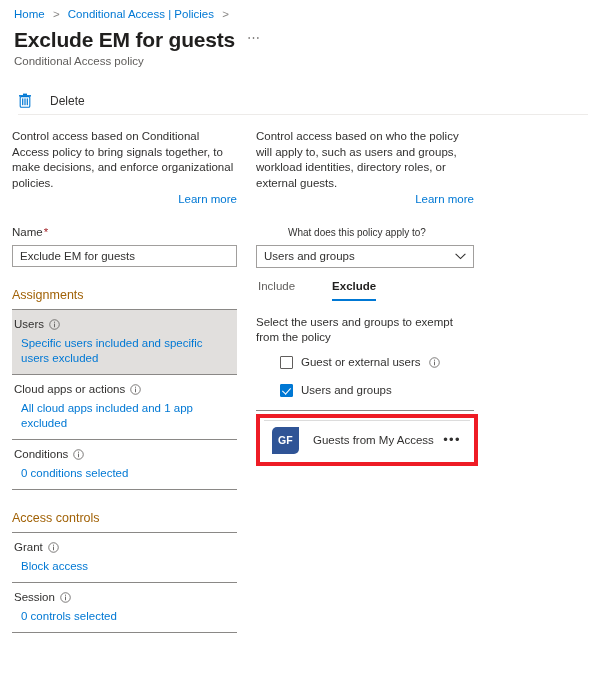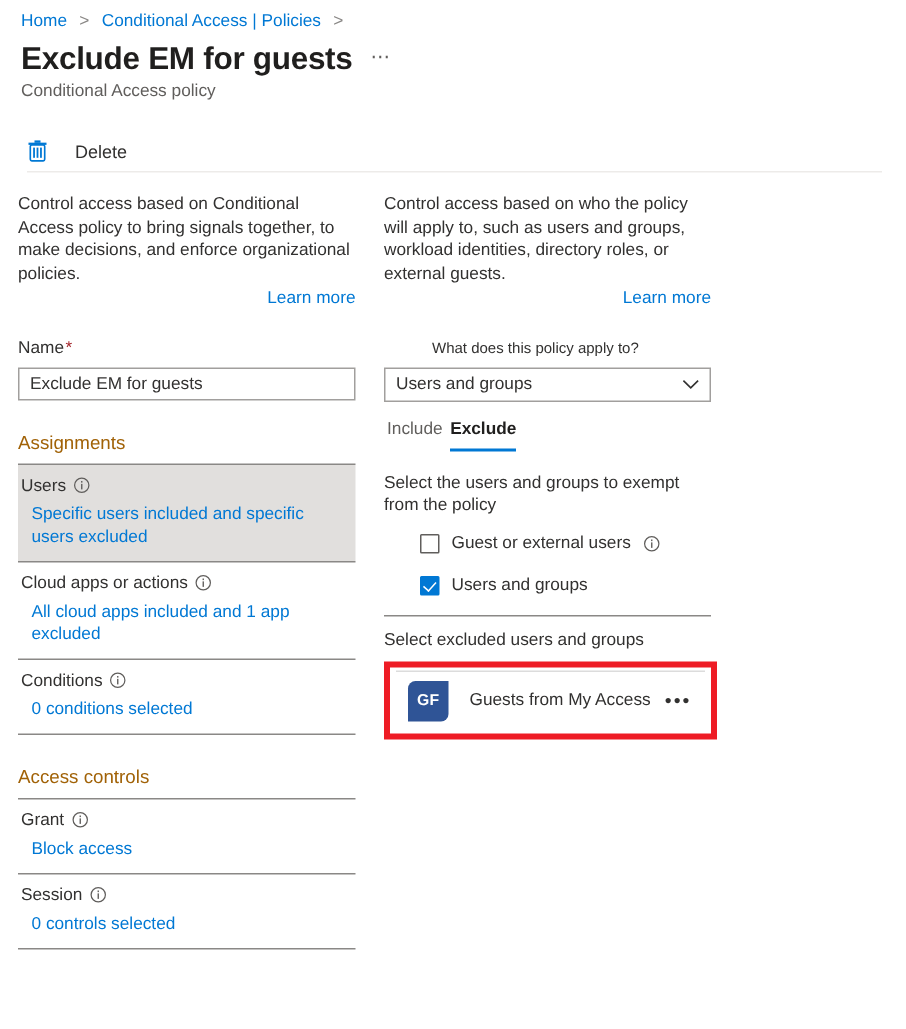--- a/index.html
+++ b/index.html
@@ -206,20 +206,21 @@
     font-size: 11.5px;
     color: #605e5c;
     padding-bottom: 7px;
     cursor: pointer;
     position: relative;
     line-height: 15px;
   }
   .tab.active {
     color: #201f1e;
     font-weight: bold;
+    margin-left: 32px;
   }
   .tab.active::after {
     content: "";
     position: absolute;
     left: 0; right: 0; bottom: 0;
     height: 2px;
     background: #0078d4;
   }
 
   .helper-text {
@@ -284,21 +285,21 @@
     font-size: 11.5px;
     color: #0078d4;
     cursor: pointer;
     line-height: 15px;
   }
 
   
   .highlight-wrap {
     position: absolute;
     left: 256px;
-    top: 441px;
+    top: 414px;
     width: 222px;
     height: 52px;
     border: 4px solid #ee1c25;
     box-sizing: border-box;
     background: #ffffff;
   }
   .grid-header-line {
     position: absolute;
     left: 4px; right: 4px; top: 2px;
     height: 1px;

